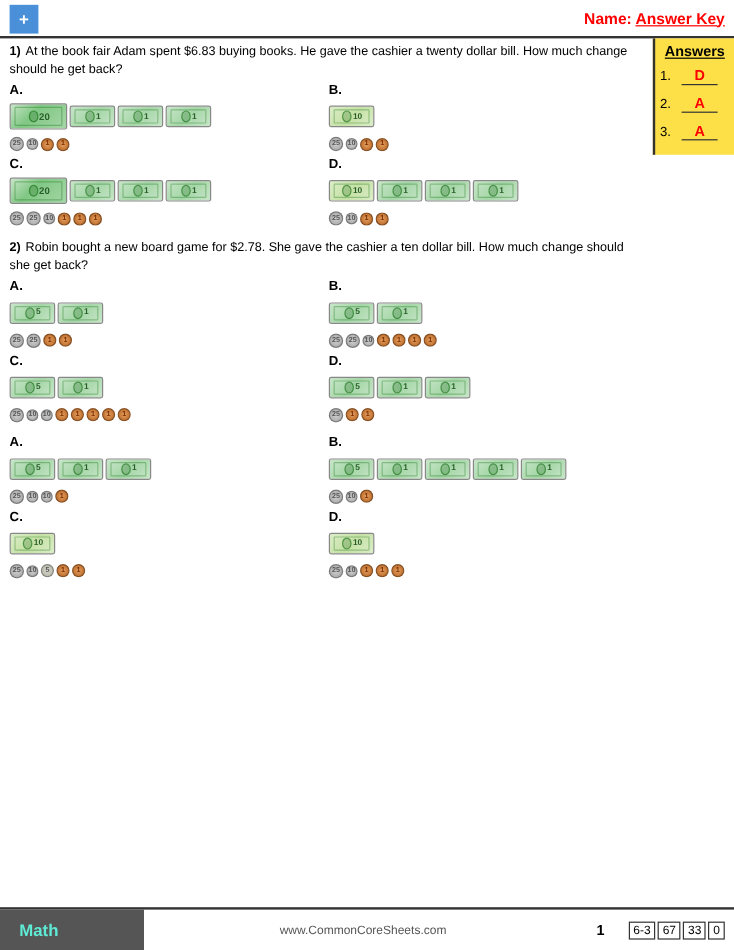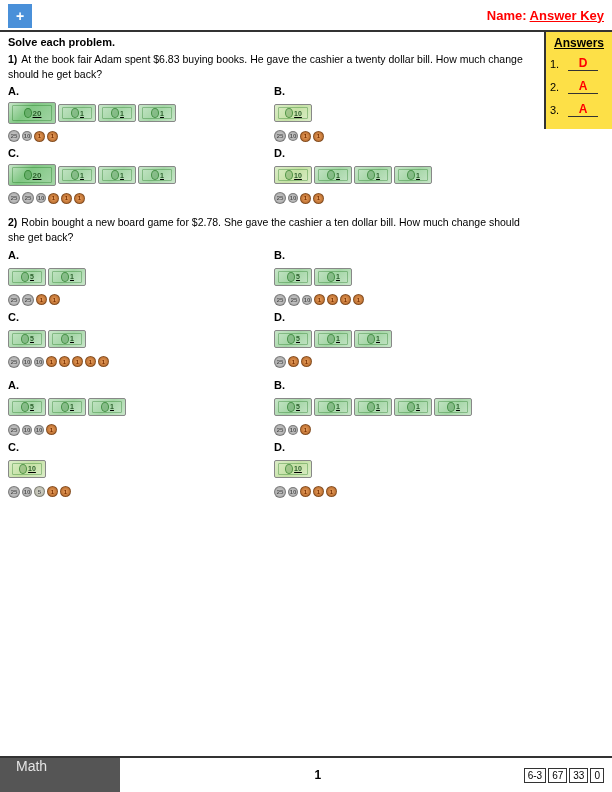--- a/index.html
+++ b/index.html
@@ -130,21 +130,20 @@
       display: flex;
       flex-direction: column;
       gap: 2px;
     }
     .bills-row {
       display: flex;
       flex-wrap: wrap;
       gap: 2px;
       align-items: center;
       min-height: 28px;
-      text-decoration: underline;
     }
     .coins-row {
       display: flex;
       flex-wrap: wrap;
       gap: 2px;
       align-items: center;
       min-height: 14px;
     }
 
     
@@ -195,25 +194,26 @@
       left: 0;
       right: 0;
       height: 36px;
       border-top: 2px solid #333;
       display: flex;
       align-items: center;
       justify-content: space-between;
     }
     .footer-math {
       background: #555;
-      color: #e5e5e5;
+      color: #5eead4;
       height: 100%;
       display: flex;
+      align-items: center;
       padding: 0 16px;
-      font-weight: normal;
+      font-weight: bold;
       font-size: 14px;
       min-width: 120px;
     }
     .footer-url {
       font-size: 10px;
       color: #555;
       flex: 1;
       text-align: center;
     }
     .footer-page {
@@ -266,21 +266,20 @@
     <span class="answer-num">2.</span>
     <span class="answer-line">A</span>
   </div>
   <div class="answer-item">
     <span class="answer-num">3.</span>
     <span class="answer-line">A</span>
   </div>
 </div>
 
 <div class="main">
-  <div class="solve-label">Solve each problem.</div>
 
   <div class="problem">
     <div class="problem-text">
       <span class="problem-num">1)</span><span>At the book fair Adam spent $6.83 buying books. He gave the cashier a twenty dollar bill. How much change should he get back?</span>
     </div>
     <div class="options-grid">
 
       <div class="option">
         <span class="option-label">A.</span>
         <div class="money-container">
@@ -600,20 +599,21 @@
       </div>
     </div>
   </div>
 
 </div>
 
 <div class="footer">
   <div class="footer-math">
     <span>Math</span>
   </div>
+  <div class="footer-url">www.CommonCoreSheets.com</div>
   <div class="footer-page">1</div>
   <div class="footer-stats">
     <span class="stat-box">6-3</span>
     <span class="stat-box">67</span>
     <span class="stat-box">33</span>
     <span class="stat-box">0</span>
   </div>
 </div>
 
 </body></html>

